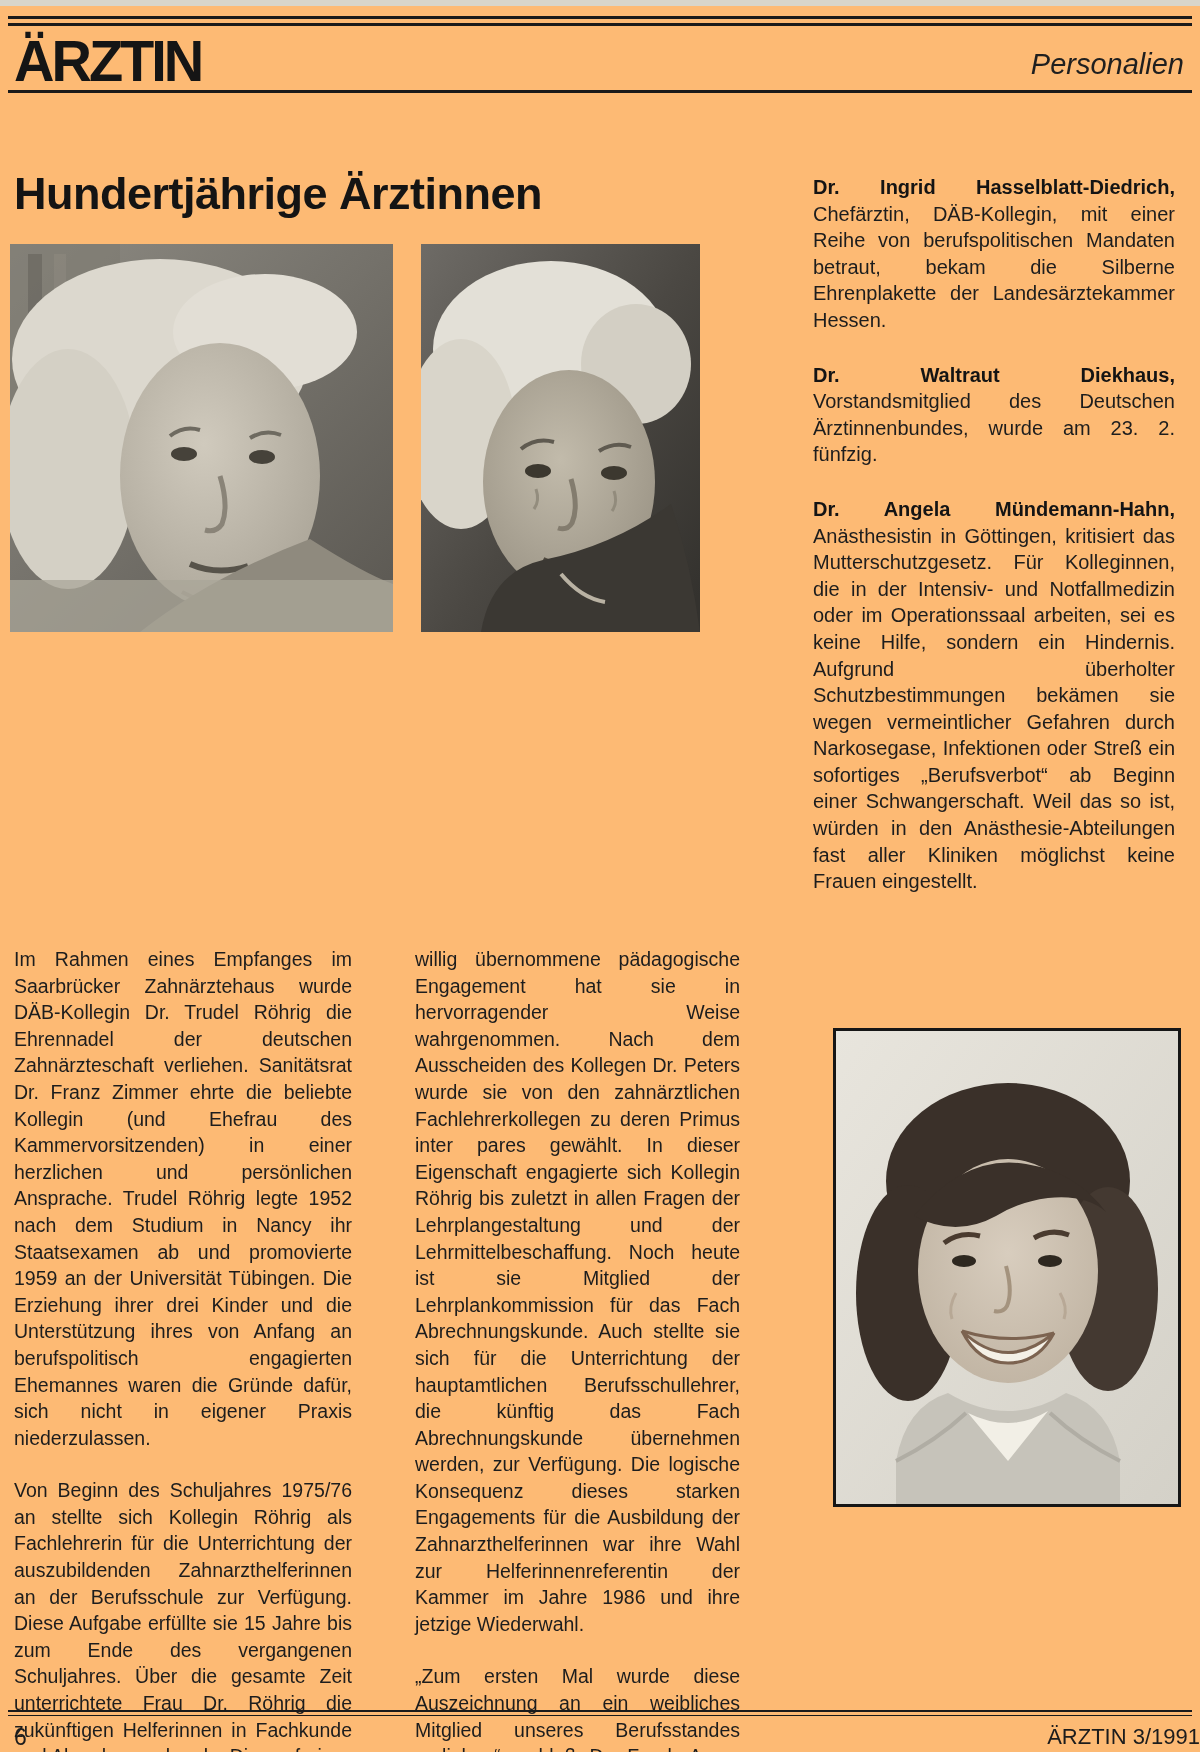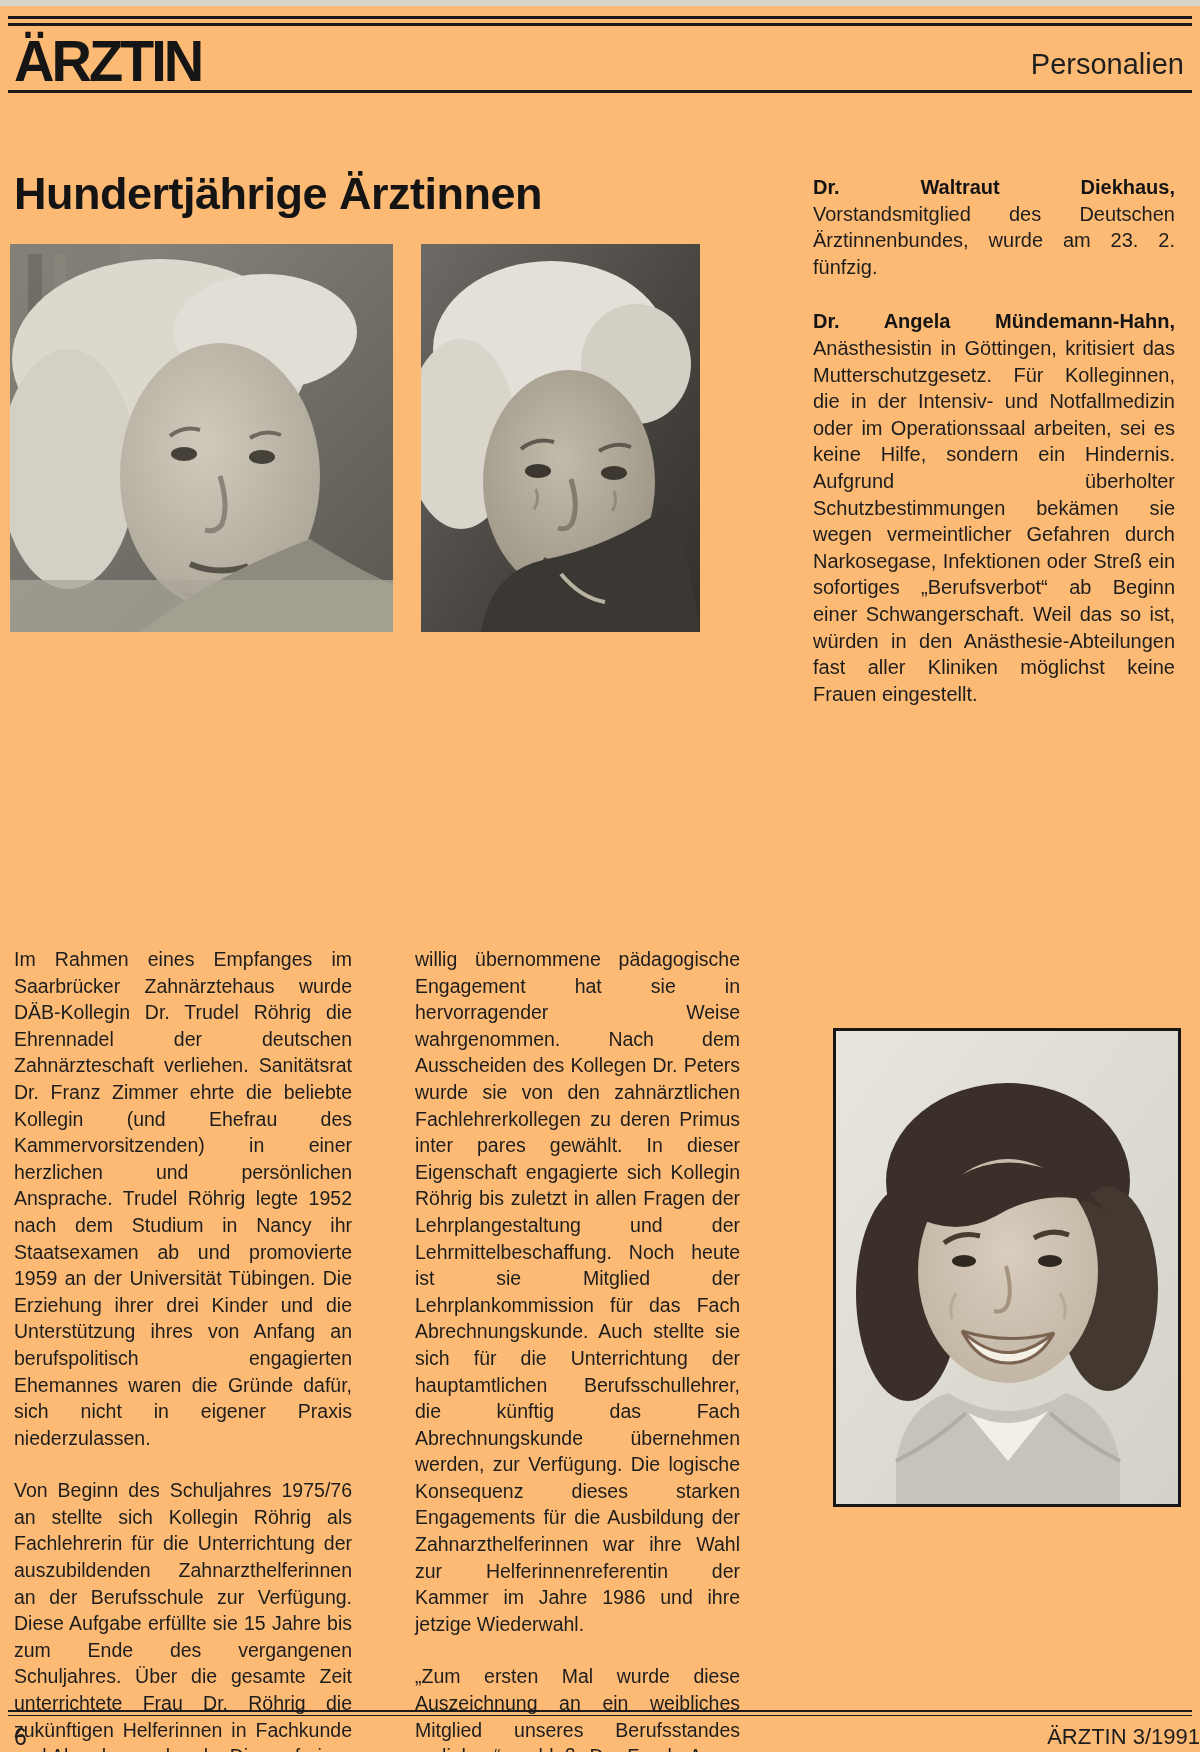--- a/index.html
+++ b/index.html
@@ -25,21 +25,21 @@
     border-top:2px solid #1b1b1b;border-bottom:1px solid #1b1b1b;
   }
   
   .logo{
     position:absolute;left:14px;top:22px;
     font-size:56px;font-weight:bold;letter-spacing:-3px;color:#151515;
     transform:scaleY(1.02);transform-origin:left top;
   }
   .section-label{
     position:absolute;right:16px;top:42px;
-    font-size:29px;color:#1f1f1f;
+    font-size:29px;color:#1f1f1f;font-style:italic;
   }
   
   .h1{
     position:absolute;left:14px;top:132px;width:740px;
     font-size:45px;font-weight:bold;letter-spacing:-0.5px;color:#141414;
   }
   .h2{
     position:absolute;left:14px;top:870px;width:740px;
     font-size:37px;font-weight:bold;letter-spacing:-0.5px;color:#141414;
   }
@@ -163,20 +163,21 @@
     <p>Im Rahmen eines Empfanges im Saarbrücker Zahnärztehaus wurde DÄB-Kollegin Dr. Trudel Röhrig die Ehrennadel der deutschen Zahnärzteschaft verliehen. Sanitätsrat Dr. Franz Zimmer ehrte die beliebte Kollegin (und Ehefrau des Kammervorsitzenden) in einer herzlichen und persönlichen Ansprache. Trudel Röhrig legte 1952 nach dem Studium in Nancy ihr Staatsexamen ab und promovierte 1959 an der Universität Tübingen. Die Erziehung ihrer drei Kinder und die Unterstützung ihres von Anfang an berufspolitisch engagierten Ehemannes waren die Gründe dafür, sich nicht in eigener Praxis niederzulassen.</p>
     <p>Von Beginn des Schuljahres 1975/76 an stellte sich Kollegin Röhrig als Fachlehrerin für die Unterrichtung der auszubildenden Zahnarzthelferinnen an der Berufsschule zur Verfügung. Diese Aufgabe erfüllte sie 15 Jahre bis zum Ende des vergangenen Schuljahres. Über die gesamte Zeit unterrichtete Frau Dr. Röhrig die zukünftigen Helferinnen in Fachkunde und Abrechnungskunde. Dieses frei-</p>
   </div>
 
   <div class="col col2">
     <p>willig übernommene pädagogische Engagement hat sie in hervorragender Weise wahrgenommen. Nach dem Ausscheiden des Kollegen Dr. Peters wurde sie von den zahnärztlichen Fachlehrerkollegen zu deren Primus inter pares gewählt. In dieser Eigenschaft engagierte sich Kollegin Röhrig bis zuletzt in allen Fragen der Lehrplangestaltung und der Lehrmittelbeschaffung. Noch heute ist sie Mitglied der Lehrplankommission für das Fach Abrechnungskunde. Auch stellte sie sich für die Unterrichtung der hauptamtlichen Berufsschullehrer, die künftig das Fach Abrechnungskunde übernehmen werden, zur Verfügung. Die logische Konsequenz dieses starken Engagements für die Ausbildung der Zahnarzthelferinnen war ihre Wahl zur Helferinnenreferentin der Kammer im Jahre 1986 und ihre jetzige Wiederwahl.</p>
     <p>„Zum ersten Mal wurde diese Auszeichnung an ein weibliches Mitglied unseres Berufsstandes verliehen“, schloß Dr. Frank Arenz seinen Bericht im Saarländischen Ärzteblatt.</p>
   </div>
 
   <div class="pers-zone">
+    <p><span class="b">Dr. Ingrid Hasselblatt-Diedrich,</span><span> Chefärztin, DÄB-Kollegin, mit einer Reihe von berufspolitischen Mandaten betraut, bekam die Silberne Ehrenplakette der Landesärztekammer Hessen.</span></p>
     <p><span class="b">Dr. Waltraut Diekhaus,</span><span> Vorstandsmitglied des Deutschen Ärztinnenbundes, wurde am 23. 2. fünfzig.</span></p>
     <p><span class="b">Dr. Angela Mündemann-Hahn,</span><span> Anästhesistin in Göttingen, kritisiert das Mutterschutzgesetz. Für Kolleginnen, die in der Intensiv- und Notfallmedizin oder im Operationssaal arbeiten, sei es keine Hilfe, sondern ein Hindernis. Aufgrund überholter Schutzbestimmungen bekämen sie wegen vermeintlicher Gefahren durch Narkosegase, Infektionen oder Streß ein sofortiges „Berufsverbot“ ab Beginn einer Schwangerschaft. Weil das so ist, würden in den Anästhesie-Abteilungen fast aller Kliniken möglichst keine Frauen eingestellt.</span></p>
   </div>
 
   <figure class="portrait">
     <svg viewBox="0 0 342 473" preserveAspectRatio="none">
       <defs>
         <linearGradient id="gC" x1="0" y1="0" x2="1" y2="1">
           <stop offset="0" stop-color="#e8e5dd"></stop>
           <stop offset="1" stop-color="#d4d1c8"></stop>

